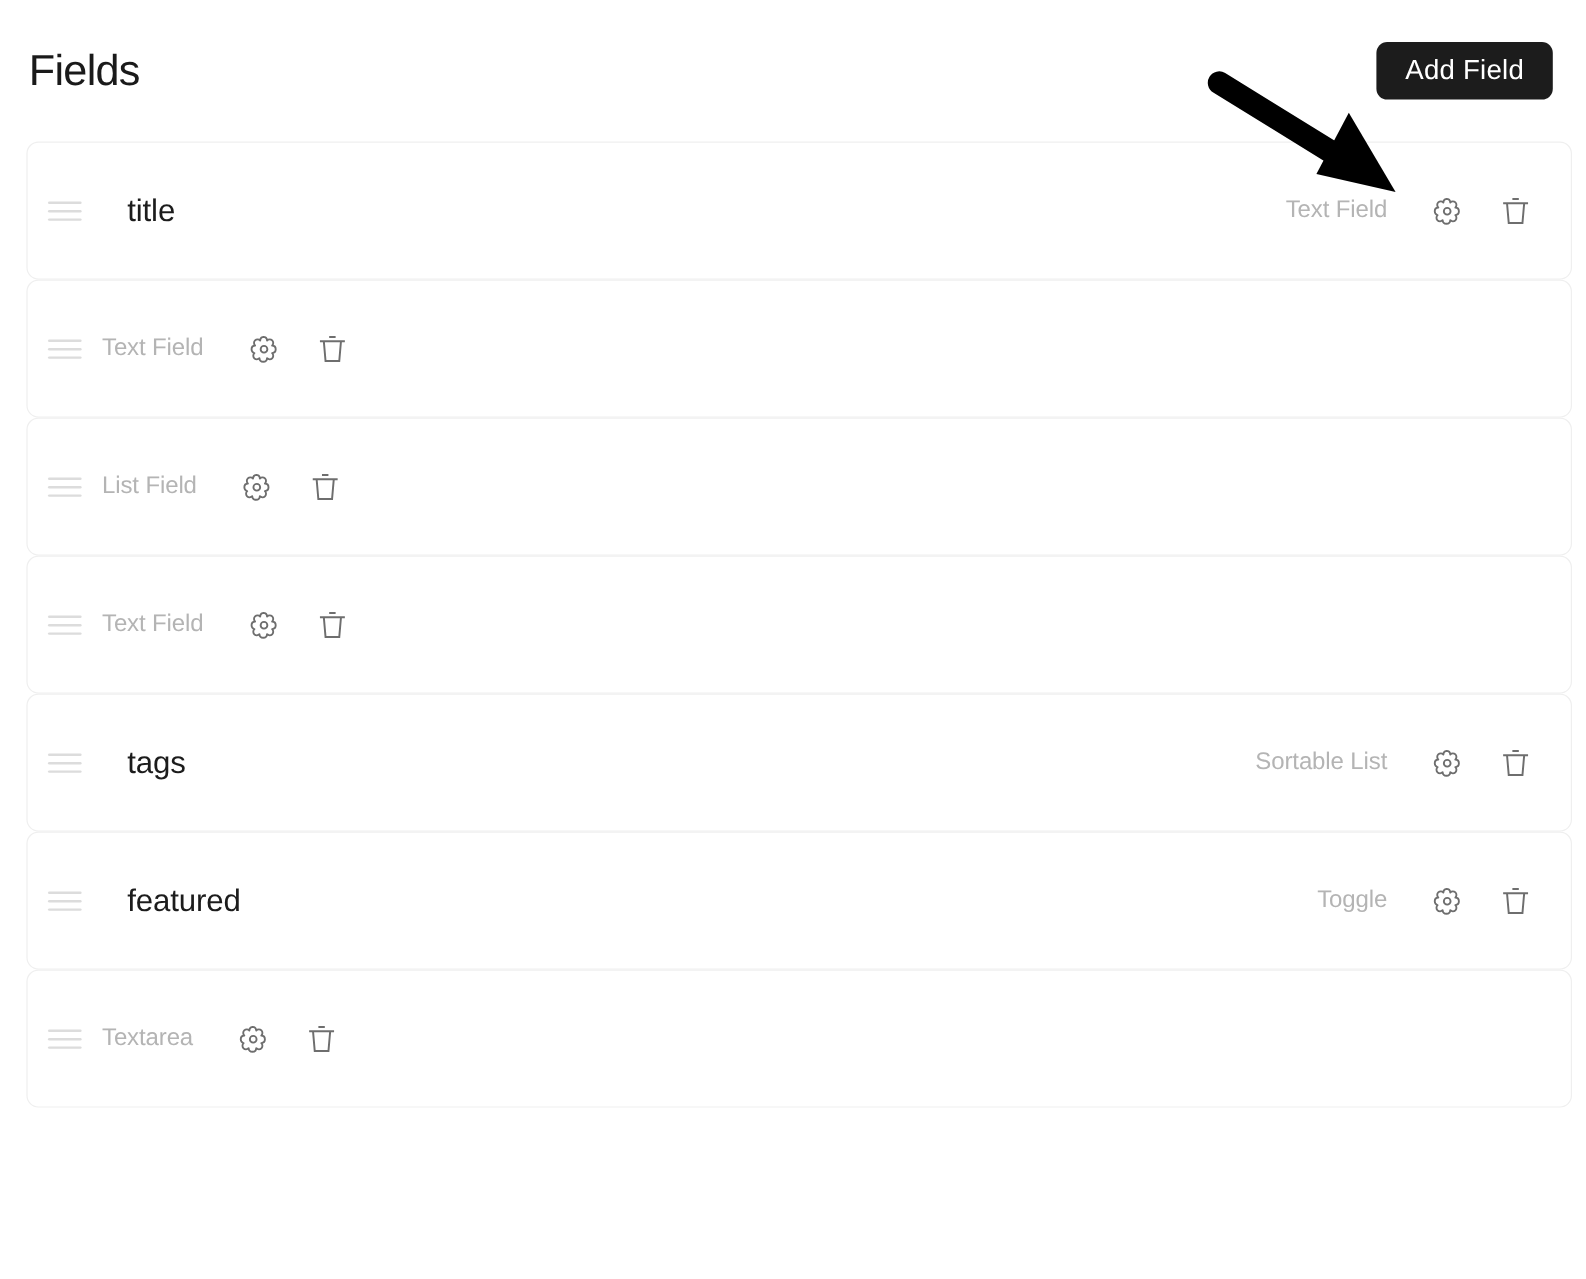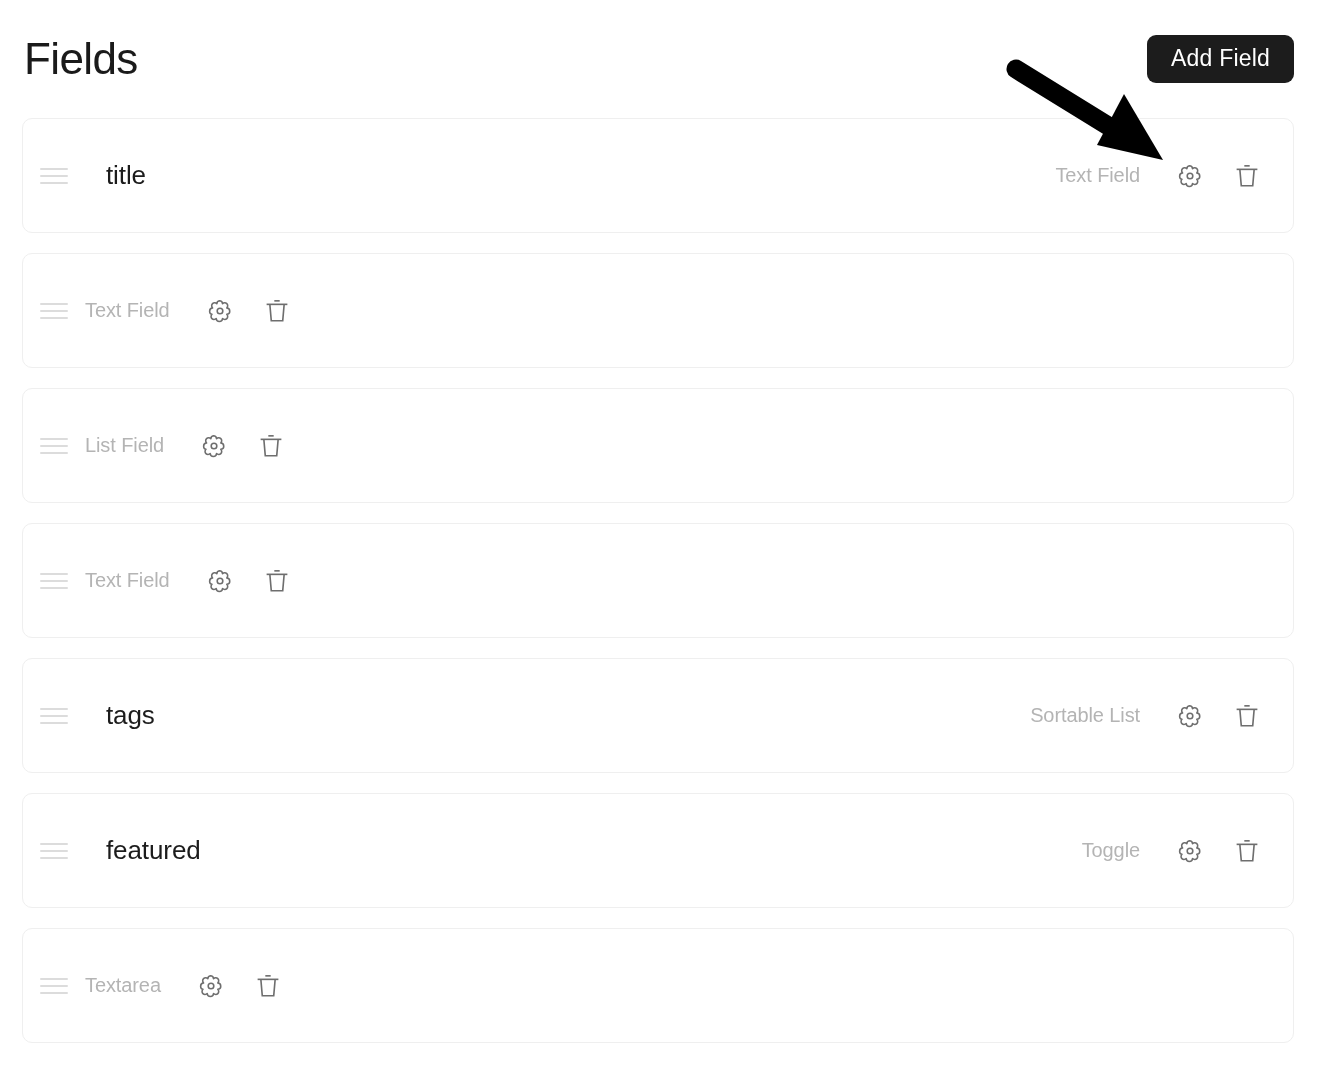--- a/index.html
+++ b/index.html
@@ -27,21 +27,21 @@
   
   .header {
     position: relative;
     height: 118px;
     padding: 0 28px 0 22px;
     display: flex;
     align-items: center;
     justify-content: space-between;
   }
   .page-title {
-    font-size: 44px;
+    font-size: 36px;
     font-weight: 500;
     letter-spacing: -0.6px;
     color: #1a1a1a;
     line-height: 1;
     margin: 0;
     padding-left: 2px;
   }
   .add-field-btn {
     background: #1c1c1c;
     color: #ffffff;
@@ -52,24 +52,23 @@
     font-weight: 500;
     letter-spacing: 0.2px;
     padding: 11px 24px 12px 24px;
     cursor: pointer;
     line-height: 1.1;
     white-space: nowrap;
   }
 
   
   .fields-list {
-    padding: 0 28px 0 22px;
+    padding: 0 12px 0 22px;
     display: flex;
     flex-direction: column;
-    gap: 20px;
   }
   .field-row {
     height: 115px;
     border: 1px solid #efefef;
     border-radius: 10px;
     background: #ffffff;
     display: flex;
     align-items: center;
     padding: 0 26px 0 0;
     position: relative;

